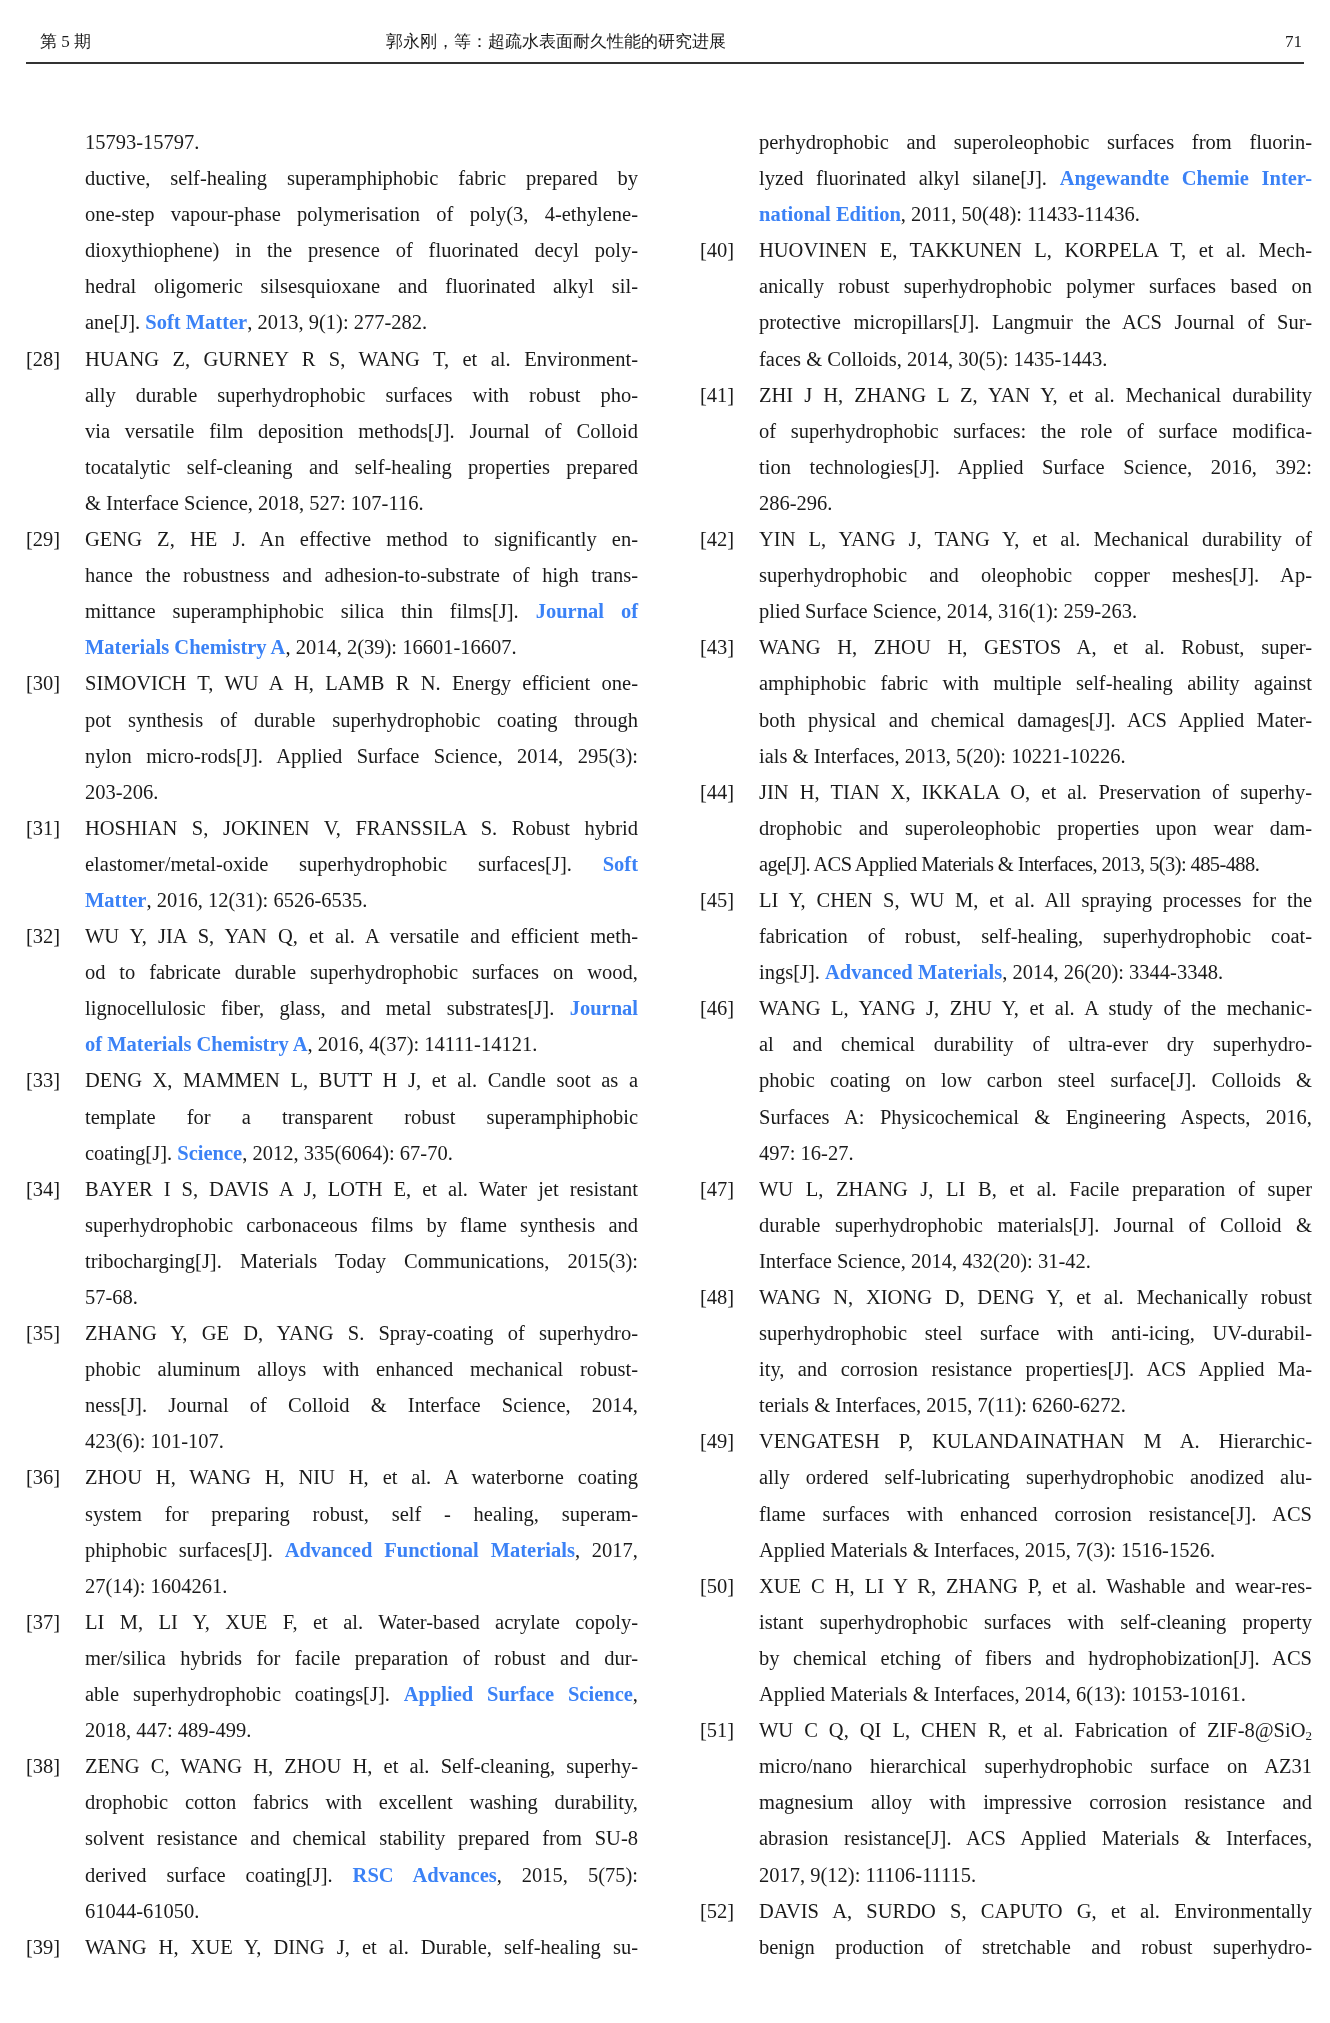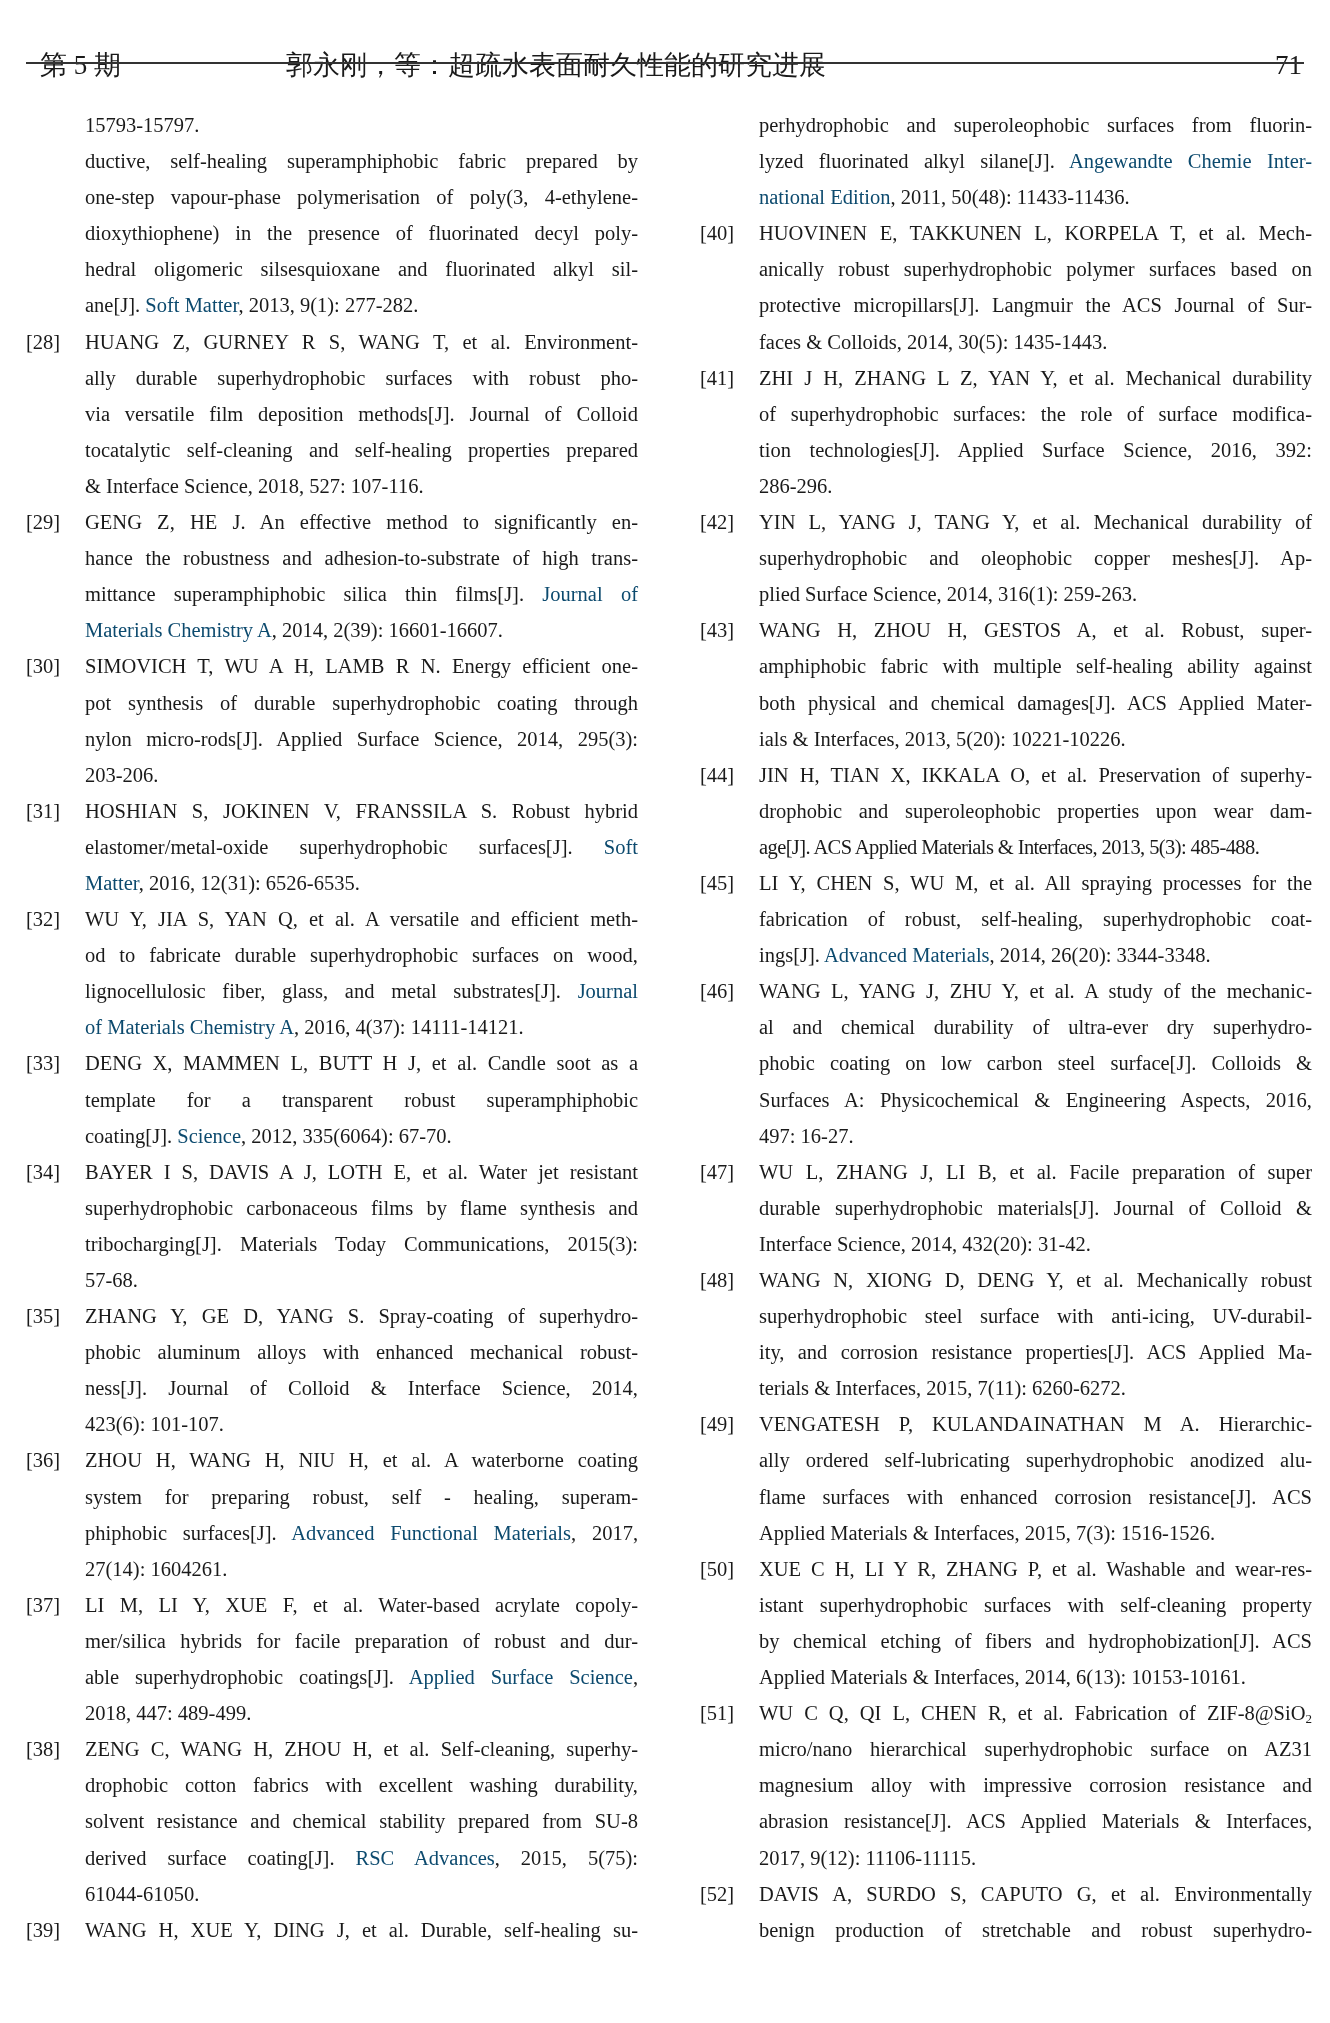--- a/index.html
+++ b/index.html
@@ -1,30 +1,30 @@
 <!DOCTYPE html>
 <html><head>
 <meta charset="utf-8">
 <style>
   html, body { margin:0; padding:0; background:#ffffff; }
   body { width:1330px; height:2023px; position:relative; overflow:hidden;
          font-family:"Liberation Serif","DejaVu Serif",serif; color:#1a1a1a; }
-  .hdr { position:absolute; top:28px; font-size:27px; line-height:28px;margin-top:23px; }
+  .hdr { position:absolute; top:28px; font-size:17px; line-height:28px; }
   .hdr-left { left:40px; }
   .hdr-center { left:0; width:1112px; text-align:center; }
   .hdr-right { right:28px; }
   .rule { position:absolute; left:26px; width:1278px; top:62px; height:0; border-top:2px solid #333; }
-  .col { position:absolute; top:107px; width:610px; }
+  .col { position:absolute; top:124px; width:610px; }
   .col-left { left:26px; }
   .col-right { left:700px; }
   .line { position:relative; height:36.1px; line-height:36.1px; font-size:20.5px; white-space:nowrap; }
   .num { position:absolute; left:0; top:0; }
   .txt { position:absolute; left:59px; top:0; width:553px; text-align:justify; text-align-last:justify; }
   .txt.last { text-align-last:left; }
-  .link { color:#0c4a6e; }
+  .link { color:#3b82f6;font-weight:bold; }
   sub { font-size:13px; vertical-align:-3px; line-height:0; }
 </style>
 </head>
 <body>
 
 <div>
   <span class="hdr hdr-left">第 5 期</span>
   <span class="hdr hdr-center">郭永刚，等：超疏水表面耐久性能的研究进展</span>
   <span class="hdr hdr-right">71</span>
 </div>

